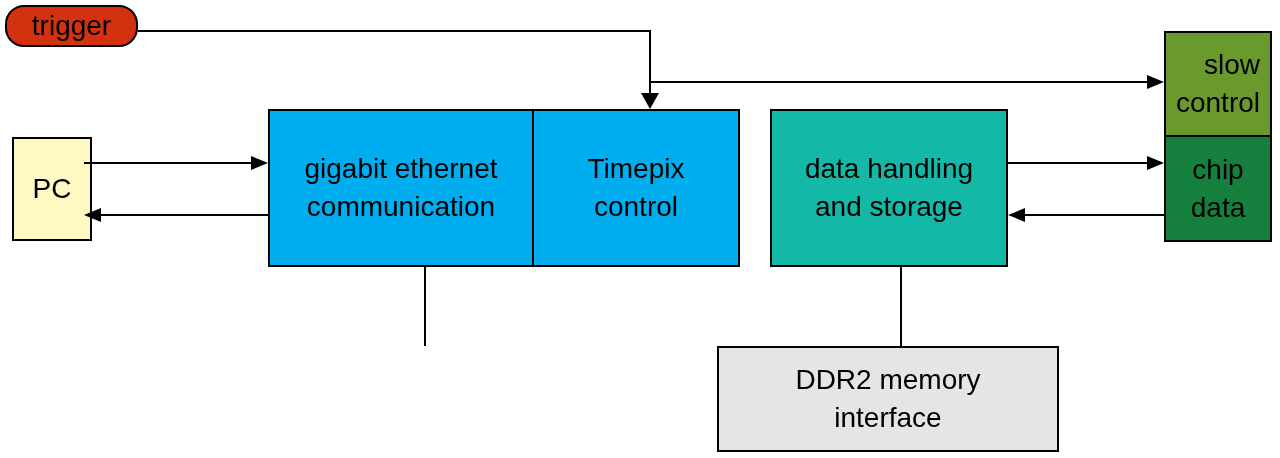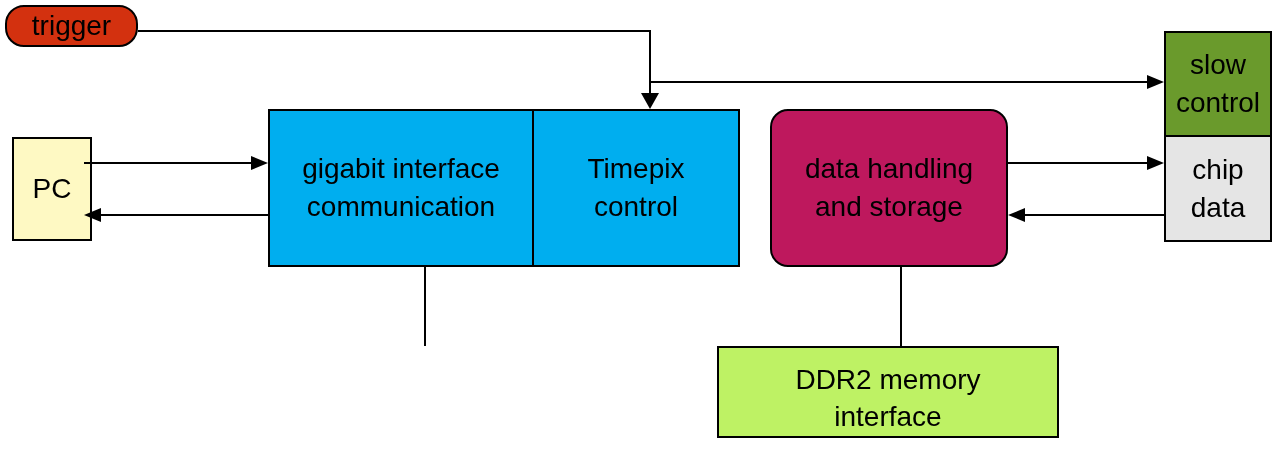--- a/index.html
+++ b/index.html
@@ -60,46 +60,46 @@
 
   <div class="node" style="left: 5px; top: 5px; width: 133px; height: 42px; background-color: rgb(211, 49, 15); border-radius: 19px;">
     <span>trigger</span>
   </div>
 
   <div class="node" style="left: 4px; top: 137px; width: 80px; height: 104px; background-color: #fef9c3; margin-left: 8px;">
     <span>PC</span>
   </div>
 
   <div class="node" style="left: 268px; top: 109px; width: 266px; height: 158px; background-color: rgb(0, 174, 239);">
-    <span>gigabit interface
+    <span>gigabit ethernet
 communication</span>
   </div>
 
   <div class="node" style="left: 532px; top: 109px; width: 208px; height: 158px; background-color: rgb(0, 174, 239);">
     <span>Timepix
 control</span>
   </div>
 
-  <div class="node" style="left: 770px; top: 109px; width: 238px; height: 158px; background-color: #be185d; border-radius: 18px;">
+  <div class="node" style="left: 770px; top: 109px; width: 238px; height: 158px; background-color: #14b8a6;">
     <span>data handling
 and storage</span>
   </div>
 
-  <div class="node" style="left: 1164px; top: 31px; width: 108px; height: 106px; background-color: rgb(106, 154, 44);">
+  <div class="node" style="left: 1164px; top: 31px; width: 108px; height: 106px; background-color: rgb(106, 154, 44); text-align: right;">
     <span>slow
 control</span>
   </div>
 
-  <div class="node" style="left: 1164px; top: 135px; width: 108px; height: 107px; background-color: #e5e5e5;">
+  <div class="node" style="left: 1164px; top: 135px; width: 108px; height: 107px; background-color: #15803d;">
     <span>chip
 data</span>
   </div>
 
 
-  <div class="node" style="left: 717px; top: 346px; width: 342px; height: 92px; background-color: #bef264; align-items: flex-end;">
+  <div class="node" style="left: 717px; top: 346px; width: 342px; height: 106px; background-color: #e5e5e5;">
     <span>DDR2 memory
 interface</span>
   </div>
 
   <div class="line" style="left:138px; top:30px; width:513px; height:2px;"></div>
   <div class="line" style="left:649px; top:30px; width:2px; height:64px;"></div>
   <div class="arrow down" style="left:641px; top:93px;"></div>
 
   <div class="line" style="left:649px; top:81px; width:498px; height:2px;"></div>
   <div class="arrow right" style="left:1147px; top:75px;"></div>

